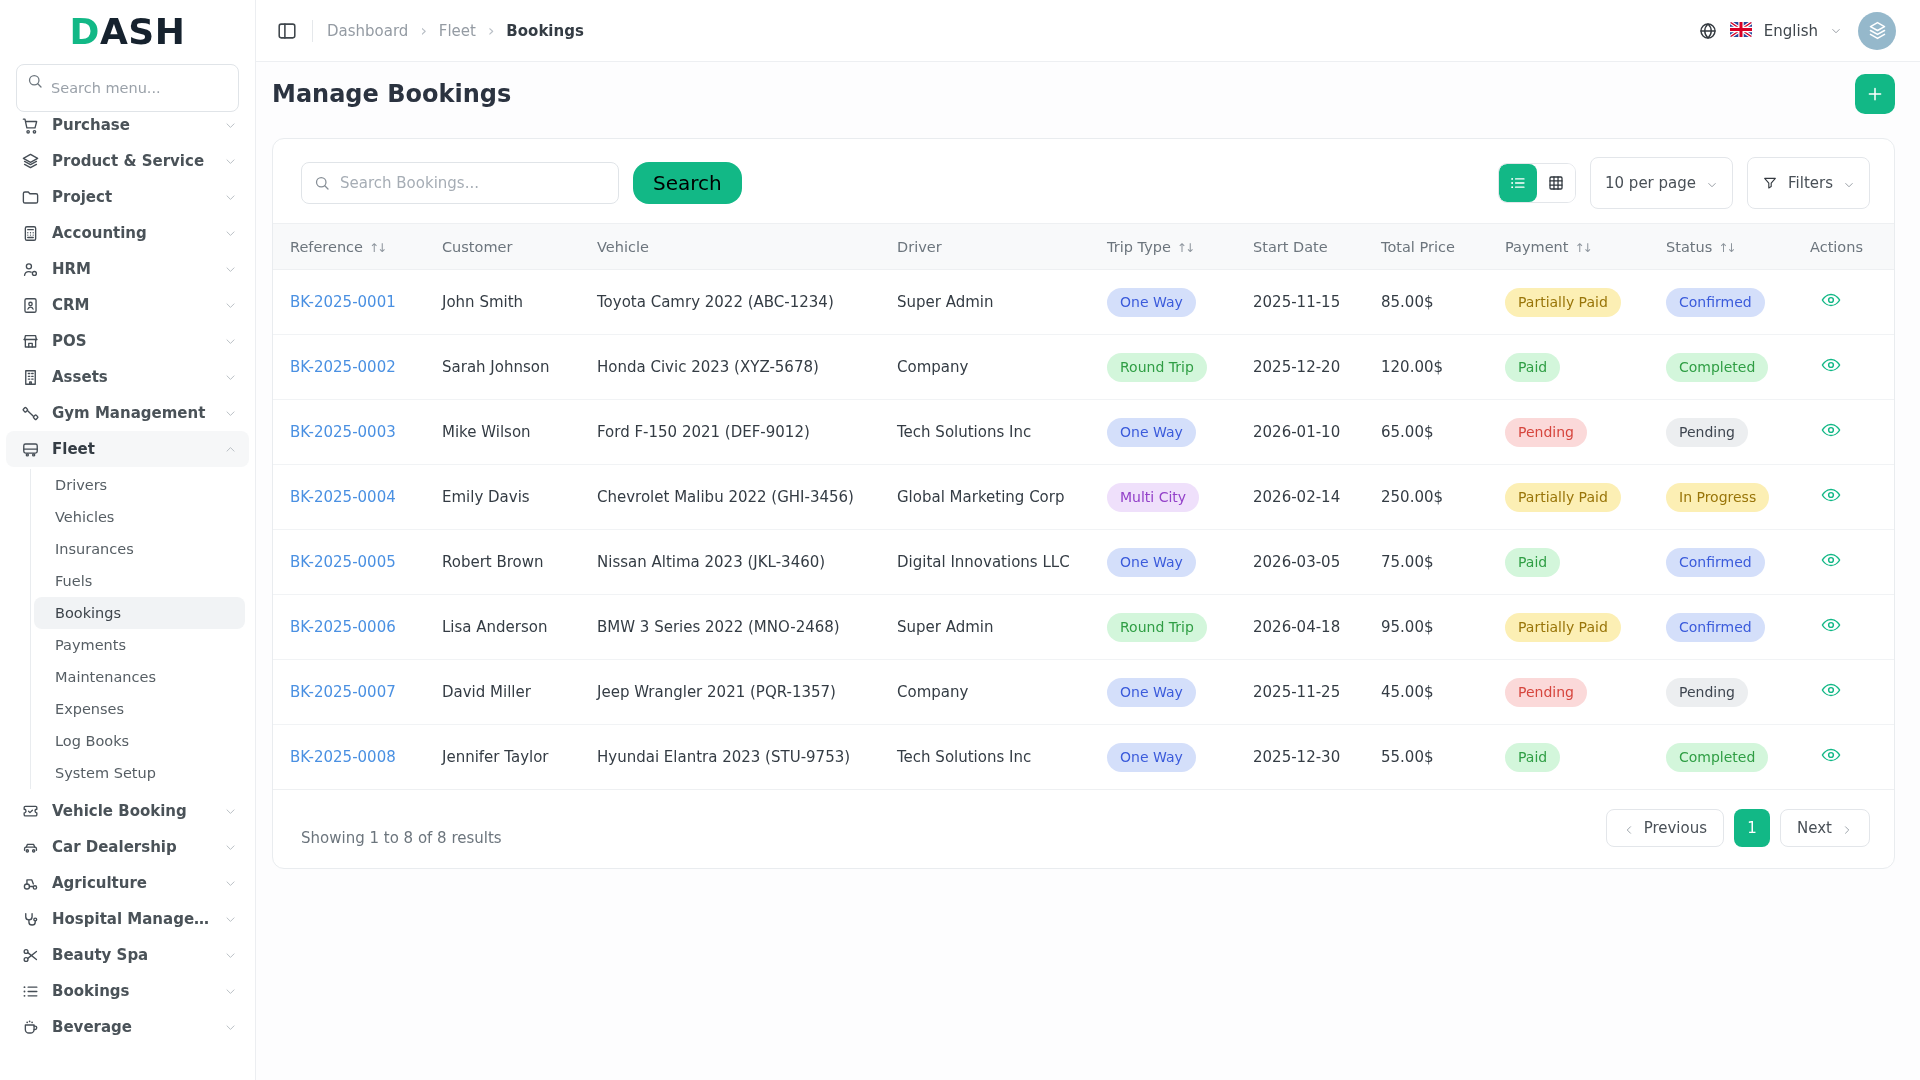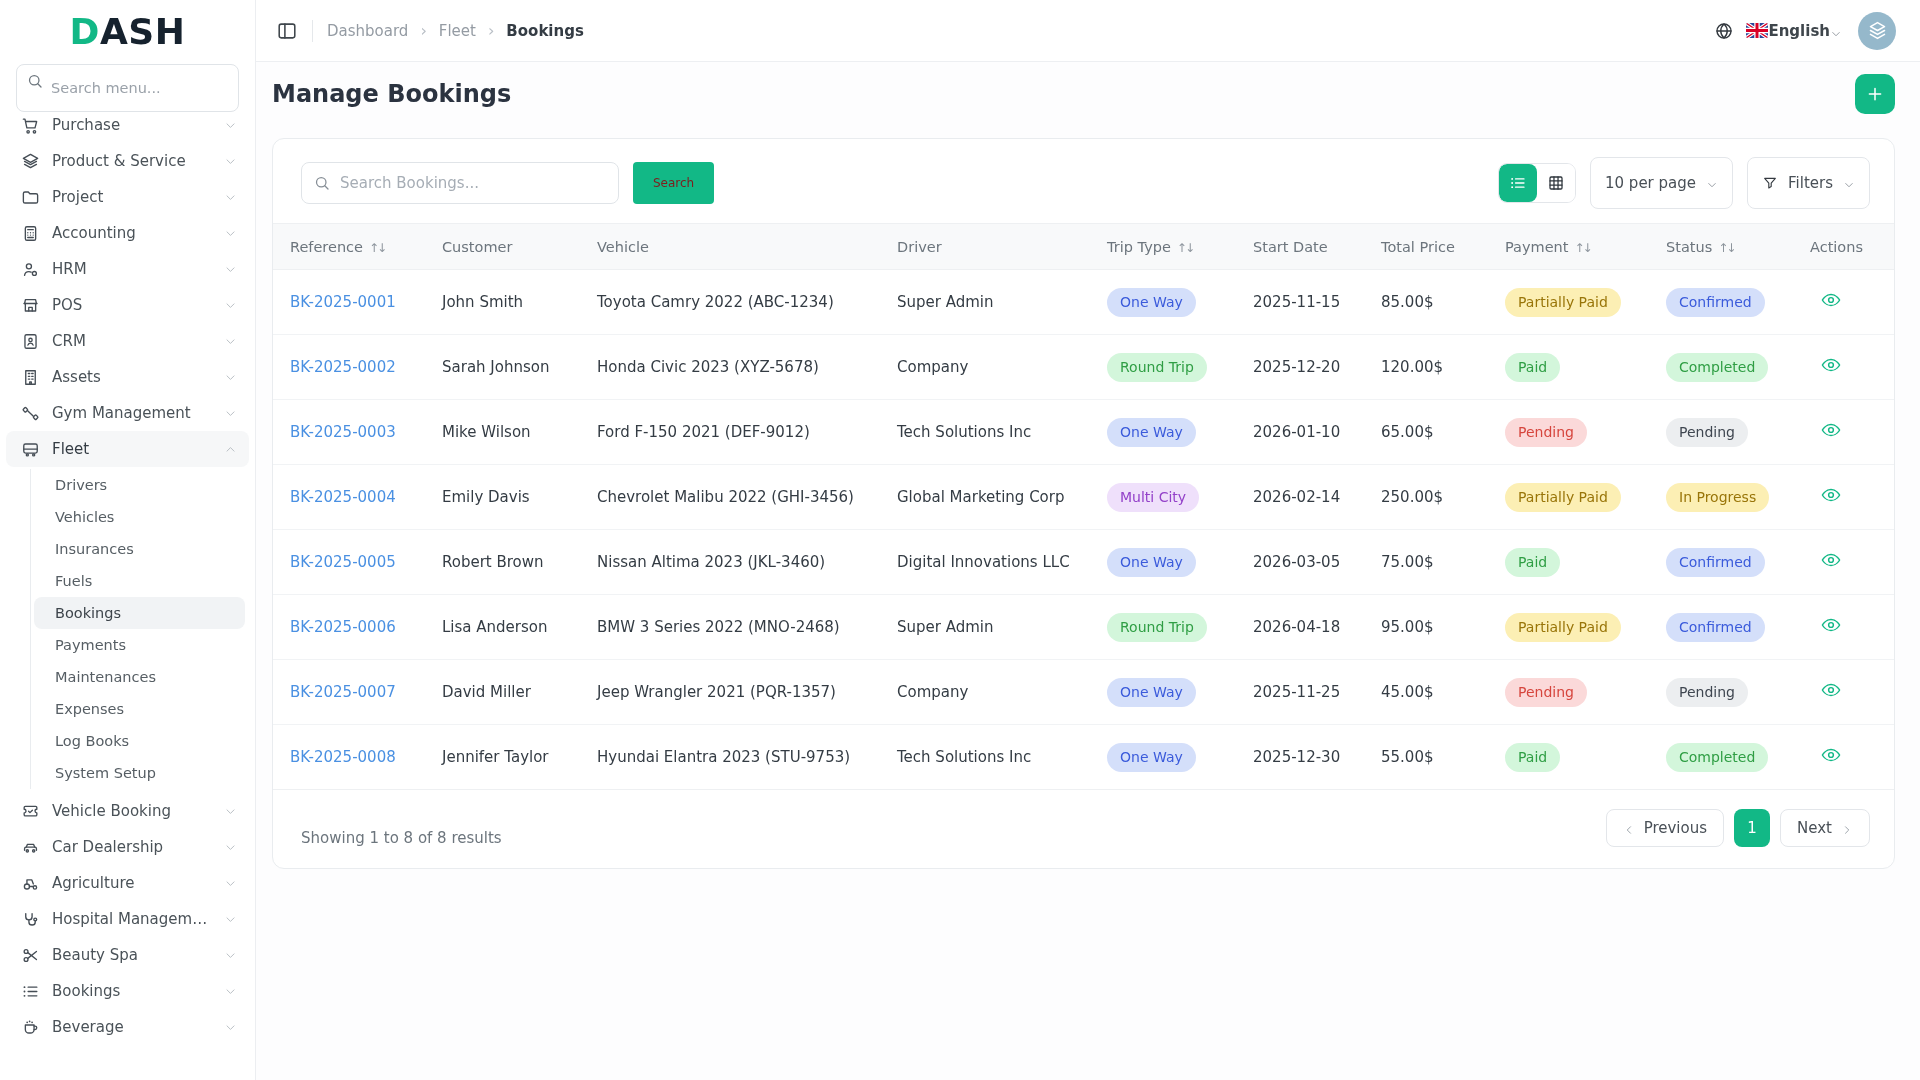--- a/index.html
+++ b/index.html
@@ -17,21 +17,21 @@
     padding:0 10px 0 34px; font-size:14.5px; color:#495057; outline:none; font-family:inherit; background:#fff; }
   .side-search input::placeholder { color:#9aa1a9; }
   .side-search .srch { position:absolute; left:10px; top:8px; width:18px; height:18px; color:#6c757d; }
   nav.menu { flex:1; overflow:hidden; padding-bottom:6px; }
   .side-item { height:36px; display:flex; align-items:center; gap:12px; margin:0 6px;
     padding:0 12px 0 15px; border-radius:8px; color:#4a5258; font-size:15px; cursor:pointer; white-space:nowrap; }
   .side-item.cut { margin-top:-9px; }
   .side-item.active { background:#f6f7f8; color:#343c44; font-weight:500; }
   .s-icon { width:19px; height:19px; color:#454d55; flex:none; }
   .s-icon svg, .s-chev svg { width:100%; height:100%; display:block; }
-  .s-label { flex:1; overflow:hidden; text-overflow:ellipsis; }
+  .s-label { flex:1; overflow:hidden; text-overflow:ellipsis;font-weight:bold; }
   .s-chev { width:13px; height:13px; color:#b4bac0; flex:none; }
   .s-chev.up { transform:rotate(180deg); }
   .side-children { margin:2px 0 4px 30px; border-left:1px solid #e9ecef; }
   .side-sub { height:32px; display:flex; align-items:center; margin-left:3px; margin-right:10px;
     padding:0 12px 0 21px; font-size:14.5px; color:#565e64; border-radius:8px; cursor:pointer; }
   .side-sub.active { background:#f1f3f5; color:#3d444b; }
 
   
   .main { flex:1; display:flex; flex-direction:column; height:100%; background:#fdfdfe; }
   .topbar { height:62px; min-height:62px; display:flex; align-items:center; background:#fff;
@@ -40,21 +40,21 @@
   .panel-btn { width:22px; height:22px; color:#3f464c; cursor:pointer; background:none; border:none; padding:0; }
   .panel-btn svg { width:22px; height:22px; }
   .tb-divider { width:1px; height:22px; background:#e5e8eb; }
   .crumbs { display:flex; align-items:center; font-size:15px; }
   .crumb { color:#949ba3; cursor:pointer; }
   .crumb.current { color:#343c44; font-weight:600; cursor:default; }
   .crumb-sep { color:#b9bfc6; margin:0 12px; font-size:16px; }
   .tb-right { margin-left:auto; display:flex; align-items:center; gap:12px; }
   .globe { width:20px; height:20px; color:#343a40; cursor:pointer; }
   .globe svg { width:100%; height:100%; }
-  .lang-sel { display:flex; align-items:center; gap:0; cursor:pointer;font-weight:bold; }
+  .lang-sel { display:flex; gap:12px; cursor:pointer; }
   .flag { width:22px; height:15px; border-radius:2px; overflow:hidden; display:block; }
   .lang { font-size:15px; color:#3f464c; }
   .sm-chev { width:12px; height:12px; color:#868e96; }
   .sm-chev svg { width:100%; height:100%; }
   .avatar { width:38px; height:38px; border-radius:50%; background:#95b8cb; display:flex;
     align-items:center; justify-content:center; cursor:pointer; margin-left:4px; }
   .avatar svg { width:21px; height:21px; }
 
   .content { flex:1; padding:6px 25px 0 16px; }
   .title-row { display:flex; align-items:center; justify-content:space-between; margin:6px 0 24px; }
@@ -64,22 +64,22 @@
   .add-btn svg { width:18px; height:18px; }
 
   .card { background:#fff; border:1px solid #e9ecef; border-radius:12px; overflow:hidden; }
   .card-toolbar { display:flex; align-items:center; padding:18px 24px 14px 28px; }
   .search-wrap { position:relative; width:318px; }
   .search-wrap input { width:100%; height:42px; border:1px solid #e0e4e8; border-radius:8px;
     padding:0 12px 0 38px; font-size:15px; color:#8b5cf6; outline:none; font-family:inherit; }
   .search-wrap input::placeholder { color:#a6adb5; }
   .search-wrap .srch { position:absolute; left:12px; top:12px; width:18px; height:18px; color:#868e96; }
   .srch svg { width:100%; height:100%; }
-  .search-btn { margin-left:14px; height:42px; padding:0 20px; border:none; border-radius:4px;
-    background:#12b886; color:#7f1d1d; font-size:12px; font-family:inherit; cursor:pointer; }
+  .search-btn { margin-left:14px; height:42px; padding:0 20px; border:none; border-radius:16px;
+    background:#12b886; color:#000000; font-size:20px; font-family:inherit; cursor:pointer; }
   .toolbar-right { margin-left:auto; display:flex; align-items:center; gap:14px; }
   .view-toggle { display:flex; border:1px solid #e3e6ea; border-radius:9px; height:40px; overflow:hidden; }
   .vt-btn { width:38px; border:none; background:#fff; display:flex; align-items:center; justify-content:center;
     color:#2f363d; cursor:pointer; padding:0; }
   .vt-btn svg { width:18px; height:18px; }
   .vt-btn.active { background:#12b886; color:#fff; border-radius:8px; }
   .per-page, .filters-btn { height:52px; border:1px solid #e3e6ea; border-radius:8px; background:#fff;
     display:flex; align-items:center; gap:10px; padding:0 14px; font-size:15px; color:#495057;
     cursor:pointer; font-family:inherit; }
   .funnel { width:16px; height:16px; color:#343a40; } .funnel svg { width:100%; height:100%; }
@@ -195,42 +195,42 @@
           <span class="s-label">HRM</span>
           <span class="s-chev">
             <svg viewBox="0 0 24 24" fill="none" stroke="currentColor" stroke-width="1.7" stroke-linecap="round" stroke-linejoin="round">
               <path d="M5.5 9 12 15.5 18.5 9"></path>
             </svg>
           </span>
         </div>
         <div class="side-item">
           <span class="s-icon">
             <svg viewBox="0 0 24 24" fill="none" stroke="currentColor" stroke-width="1.7" stroke-linecap="round" stroke-linejoin="round">
+              <rect x="5" y="3.5" width="14" height="17" rx="2"></rect>
+              <circle cx="12" cy="10" r="2.1"></circle>
+              <path d="M8.7 16.6c.6-1.7 1.9-2.5 3.3-2.5s2.7.8 3.3 2.5"></path>
+            </svg>
+          </span>
+          <span class="s-label">CRM</span>
+          <span class="s-chev">
+            <svg viewBox="0 0 24 24" fill="none" stroke="currentColor" stroke-width="1.7" stroke-linecap="round" stroke-linejoin="round">
+              <path d="M5.5 9 12 15.5 18.5 9"></path>
+            </svg>
+          </span>
+        </div>
+        <div class="side-item">
+          <span class="s-icon">
+            <svg viewBox="0 0 24 24" fill="none" stroke="currentColor" stroke-width="1.7" stroke-linecap="round" stroke-linejoin="round">
               <path d="M4.5 9.5 5.6 4.5h12.8l1.1 5"></path>
               <path d="M5.5 9.5V19h13V9.5"></path>
               <path d="M9.8 19v-4.6h4.4V19"></path>
               <path d="M3.8 9.5h16.4"></path>
             </svg>
           </span>
           <span class="s-label">POS</span>
-          <span class="s-chev">
-            <svg viewBox="0 0 24 24" fill="none" stroke="currentColor" stroke-width="1.7" stroke-linecap="round" stroke-linejoin="round">
-              <path d="M5.5 9 12 15.5 18.5 9"></path>
-            </svg>
-          </span>
-        </div>
-        <div class="side-item">
-          <span class="s-icon">
-            <svg viewBox="0 0 24 24" fill="none" stroke="currentColor" stroke-width="1.7" stroke-linecap="round" stroke-linejoin="round">
-              <rect x="5" y="3.5" width="14" height="17" rx="2"></rect>
-              <circle cx="12" cy="10" r="2.1"></circle>
-              <path d="M8.7 16.6c.6-1.7 1.9-2.5 3.3-2.5s2.7.8 3.3 2.5"></path>
-            </svg>
-          </span>
-          <span class="s-label">CRM</span>
           <span class="s-chev">
             <svg viewBox="0 0 24 24" fill="none" stroke="currentColor" stroke-width="1.7" stroke-linecap="round" stroke-linejoin="round">
               <path d="M5.5 9 12 15.5 18.5 9"></path>
             </svg>
           </span>
         </div>
         <div class="side-item">
           <span class="s-icon">
             <svg viewBox="0 0 24 24" fill="none" stroke="currentColor" stroke-width="1.7" stroke-linecap="round" stroke-linejoin="round">
               <rect x="6" y="3.5" width="12" height="17"></rect>

